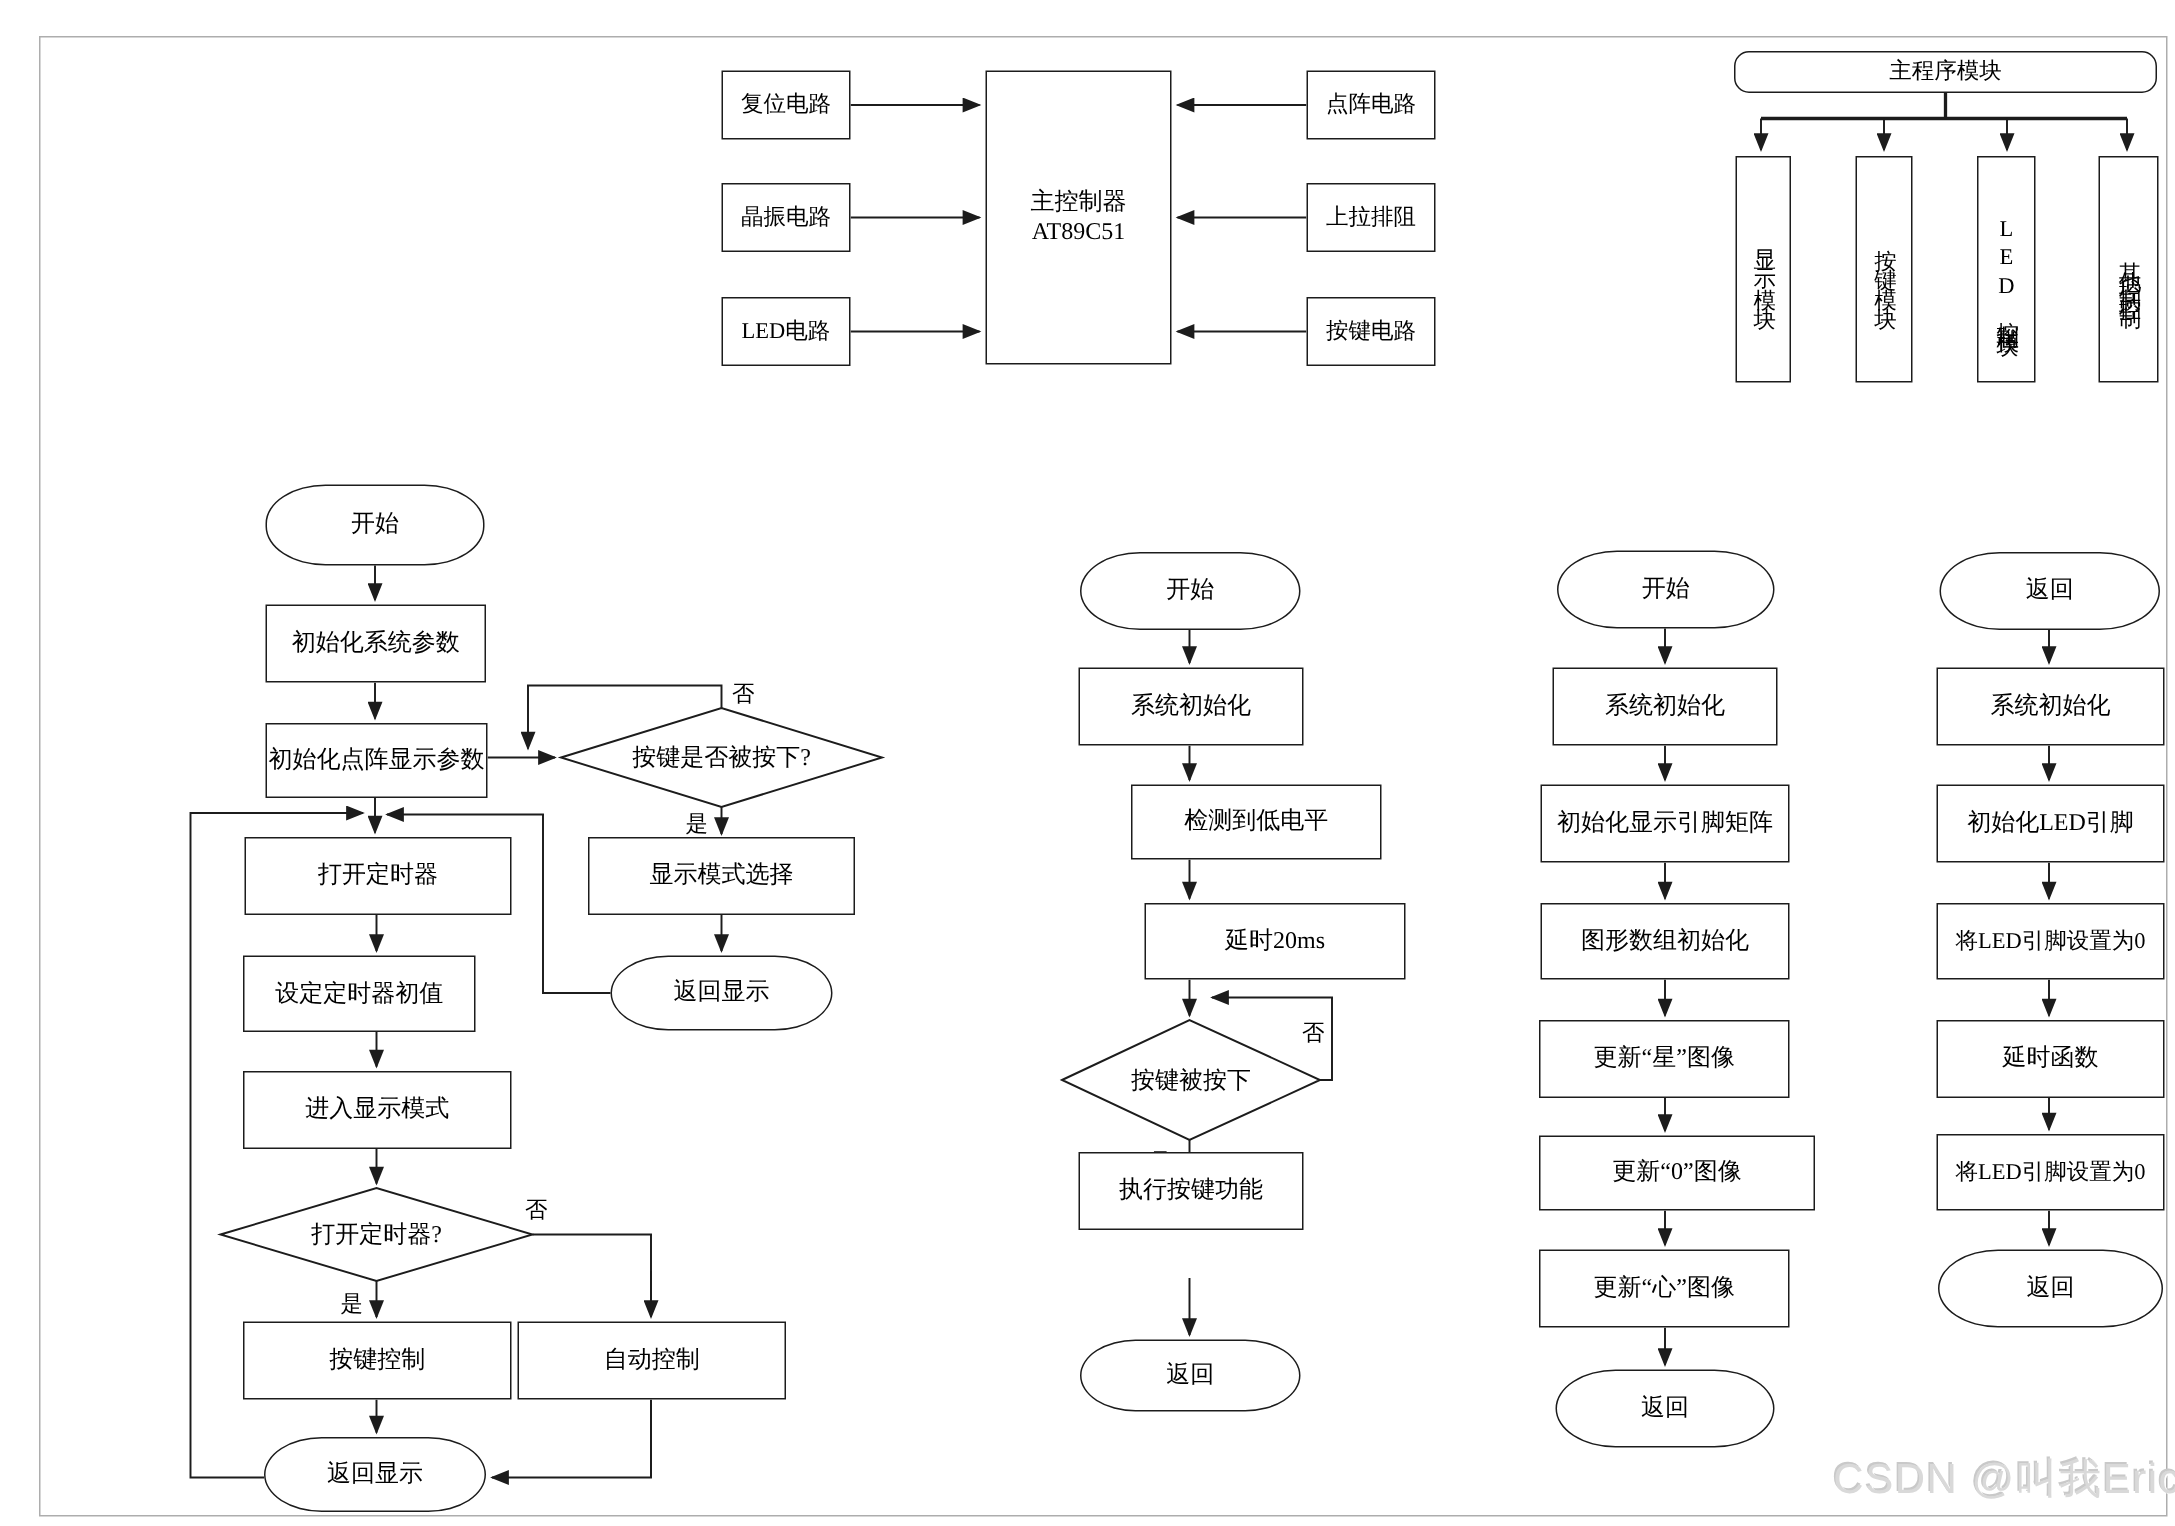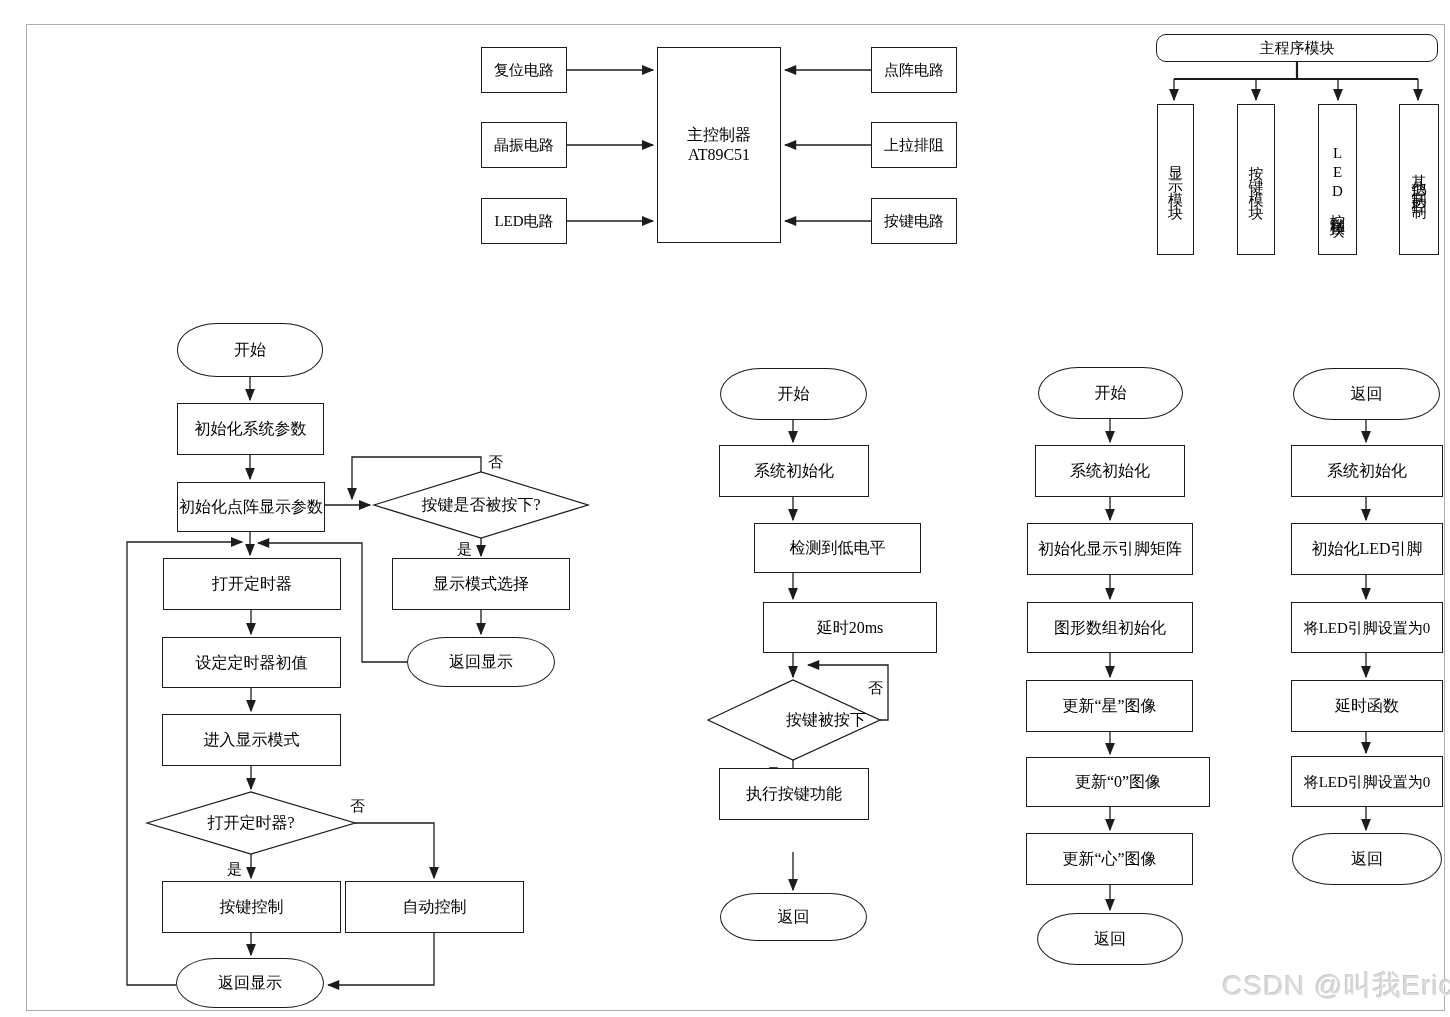--- a/index.html
+++ b/index.html
@@ -120,34 +120,34 @@
 
 <div class="n term" style="left:177px;top:323px;width:146px;height:54px;">开始</div>
 <div class="n" style="left:177px;top:403px;width:147px;height:52px;">初始化系统参数</div>
 <div class="n" style="left:177px;top:482px;width:148px;height:50px;">初始化点阵显示参数</div>
 <div class="dlabel" style="left:374px;top:472px;width:214px;height:66px;">按键是否被按下?</div>
 <div class="tag" style="left:487px;top:453px;">否</div>
 <div class="tag" style="left:456px;top:540px;">是</div>
 <div class="n" style="left:392px;top:558px;width:178px;height:52px;">显示模式选择</div>
 <div class="n term" style="left:407px;top:637px;width:148px;height:50px;">返回显示</div>
 <div class="n" style="left:163px;top:558px;width:178px;height:52px;">打开定时器</div>
-<div class="n" style="left:162px;top:637px;width:179px;height:51px;">设定定时器初值</div>
+<div class="n" style="left:162px;top:637px;width:155px;height:51px;">设定定时器初值</div>
 <div class="n" style="left:162px;top:714px;width:179px;height:52px;">进入显示模式</div>
 <div class="dlabel" style="left:147px;top:792px;width:208px;height:62px;">打开定时器?</div>
 <div class="tag" style="left:349px;top:797px;">否</div>
 <div class="tag" style="left:226px;top:860px;">是</div>
 <div class="n" style="left:162px;top:881px;width:179px;height:52px;">按键控制</div>
 <div class="n" style="left:345px;top:881px;width:179px;height:52px;">自动控制</div>
 <div class="n term" style="left:176px;top:958px;width:148px;height:50px;">返回显示</div>
 
 <div class="n term" style="left:720px;top:368px;width:147px;height:52px;">开始</div>
 <div class="n" style="left:719px;top:445px;width:150px;height:52px;">系统初始化</div>
 <div class="n" style="left:710px;top:523px;width:167px;height:50px;margin-left:44px;">检测到低电平</div>
 <div class="n" style="left:743px;top:602px;width:174px;height:51px;margin-left:20px;">延时20ms</div>
-<div class="dlabel" style="left:740px;top:680px;width:172px;height:80px;">按键被按下</div>
+<div class="dlabel" style="left:708px;top:680px;width:172px;height:80px;">按键被按下</div>
 <div class="tag" style="left:867px;top:679px;">否</div>
 <div class="tag" style="left:765px;top:765px;">是</div>
 <div class="n" style="left:719px;top:768px;width:150px;height:52px;">执行按键功能</div>
 <div class="n term" style="left:720px;top:893px;width:147px;height:48px;">返回</div>
 
 <div class="n term" style="left:1038px;top:367px;width:145px;height:52px;">开始</div>
 <div class="n" style="left:1035px;top:445px;width:150px;height:52px;">系统初始化</div>
 <div class="n" style="left:1027px;top:523px;width:166px;height:52px;">初始化显示引脚矩阵</div>
 <div class="n" style="left:1027px;top:602px;width:166px;height:51px;">图形数组初始化</div>
 <div class="n" style="left:1026px;top:680px;width:167px;height:52px;">更新“星”图像</div>

